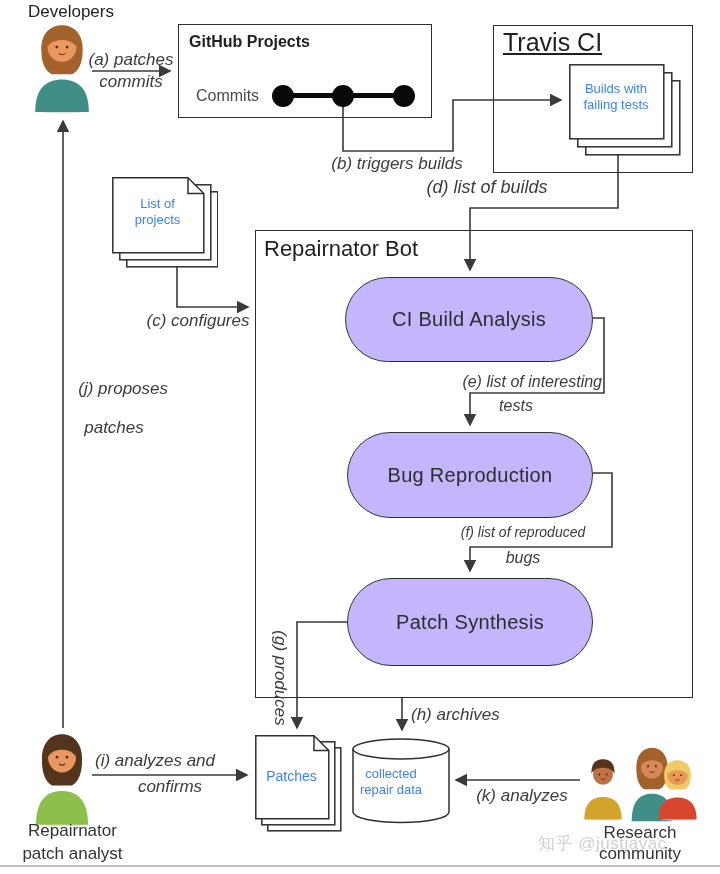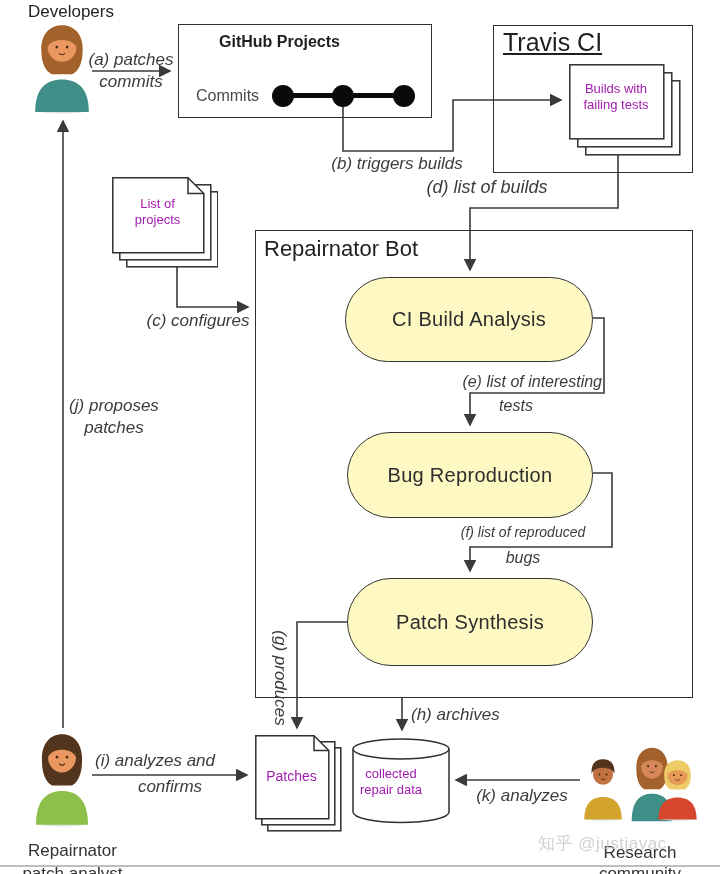--- a/index.html
+++ b/index.html
@@ -1,26 +1,26 @@
 <!DOCTYPE html>
 <html><head>
 <meta charset="utf-8">
 <style>
   html,body{margin:0;padding:0;background:#fff;}
   .canvas{position:relative;width:720px;height:874px;background:#ffffff;overflow:hidden;
           font-family:"Liberation Sans","DejaVu Sans",sans-serif;padding-left:24px;}
   .abs{position:absolute;}
   .box{position:absolute;border:1.5px solid #2f2f2f;background:transparent;box-sizing:border-box;}
-  .stadium{position:absolute;border:1.5px solid #333;border-radius:46px;background:#fef9c3;
+  .stadium{position:absolute;border:1.5px solid #333;border-radius:46px;background:#c4b5fd;
            display:flex;align-items:center;justify-content:center;font-size:20px;color:#2d2d2d;
            box-sizing:border-box;letter-spacing:.3px;}
   .lbl{position:absolute;font-style:italic;font-size:17px;color:#3c3c3c;line-height:20px;}
   .title{position:absolute;color:#1f1f1f;}
-  .doc-text{position:absolute;font-size:13px;color:#a21caf;text-align:center;line-height:16px;}
-  .small-label{position:absolute;font-size:17px;color:#333;text-align:center;line-height:21px;margin-top:20px;}
+  .doc-text{position:absolute;font-size:13px;color:#3b82f6;text-align:center;line-height:16px;}
+  .small-label{position:absolute;font-size:17px;color:#333;text-align:center;line-height:21px;}
   .edges{position:absolute;left:0;top:0;pointer-events:none;}
   .dot{position:absolute;width:22px;height:22px;border-radius:50%;background:#0a0a0a;}
   .commit-line{position:absolute;height:5px;background:#0a0a0a;}
   .watermark{position:absolute;font-size:17px;color:#cbcbcb;opacity:.9;z-index:12;letter-spacing:.5px;}
   .bottom-rule{position:absolute;left:0;top:865px;width:720px;height:2px;background:#b7bec6;}
   .person{position:absolute;}
 </style>
 </head>
 <body>
 
@@ -57,21 +57,21 @@
     <circle cx="27" cy="24" r="1.3" fill="#4a2a12"></circle>
     <circle cx="37" cy="24" r="1.3" fill="#4a2a12"></circle>
     <path d="M29,30 Q32,32.5 35,30" stroke="#4a2a12" stroke-width="1" fill="none"></path>
     <path d="M6,86 C6,63 17,55 32,55 C47,55 58,63 58,86 Z" fill="#3f8e88"></path>
   </svg>
 
   <div class="lbl" style="left:88px;top:50px;width:86px;text-align:center;">(a) patches</div>
   <div class="lbl" style="left:88px;top:72px;width:86px;text-align:center;">commits</div>
 
   <div class="box" style="left:178px;top:24px;width:254px;height:94px;"></div>
-  <div class="title" style="left:189px;top:33px;font-size:16px;font-weight:bold;margin-left:30px;">GitHub Projects</div>
+  <div class="title" style="left:189px;top:33px;font-size:16px;font-weight:bold;">GitHub Projects</div>
   <div class="title" style="left:196px;top:87px;font-size:16px;color:#4a4a4a;">Commits</div>
   <div class="commit-line" style="left:283px;top:93px;width:121px;"></div>
   <div class="dot" style="left:272px;top:85px;"></div>
   <div class="dot" style="left:332px;top:85px;"></div>
   <div class="dot" style="left:393px;top:85px;"></div>
 
   <div class="lbl" style="left:322px;top:154px;width:150px;text-align:center;">(b) triggers builds</div>
 
   <div class="box" style="left:493px;top:25px;width:200px;height:148px;"></div>
   <div class="title" style="left:503px;top:28px;font-size:25px;text-decoration:underline;">Travis CI</div>
@@ -98,21 +98,21 @@
       <path d="M76,0.8 V16.5 H91.8" fill="none"></path>
     </g>
   </svg>
   <div class="doc-text" style="left:113px;top:196px;width:89px;">
     <span>List of</span><br>
     <span>projects</span>
   </div>
 
   <div class="lbl" style="left:140px;top:311px;width:116px;text-align:center;">(c) configures</div>
 
-  <div class="lbl" style="left:60px;top:396px;width:108px;text-align:center;">(j) proposes</div>
+  <div class="lbl" style="left:60px;top:379px;width:108px;text-align:right;">(j) proposes</div>
   <div class="lbl" style="left:60px;top:418px;width:108px;text-align:center;">patches</div>
 
   <div class="box" style="left:255px;top:230px;width:438px;height:468px;"></div>
   <div class="title" style="left:264px;top:236px;font-size:22px;">Repairnator Bot</div>
 
   <div class="stadium" style="left:345px;top:277px;width:248px;height:85px;">CI Build Analysis</div>
 
   <div class="lbl" style="left:430px;top:372px;width:172px;text-align:right;font-size:16px;">(e) list of interesting</div>
   <div class="lbl" style="left:430px;top:396px;width:172px;text-align:center;font-size:16px;">tests</div>
 

